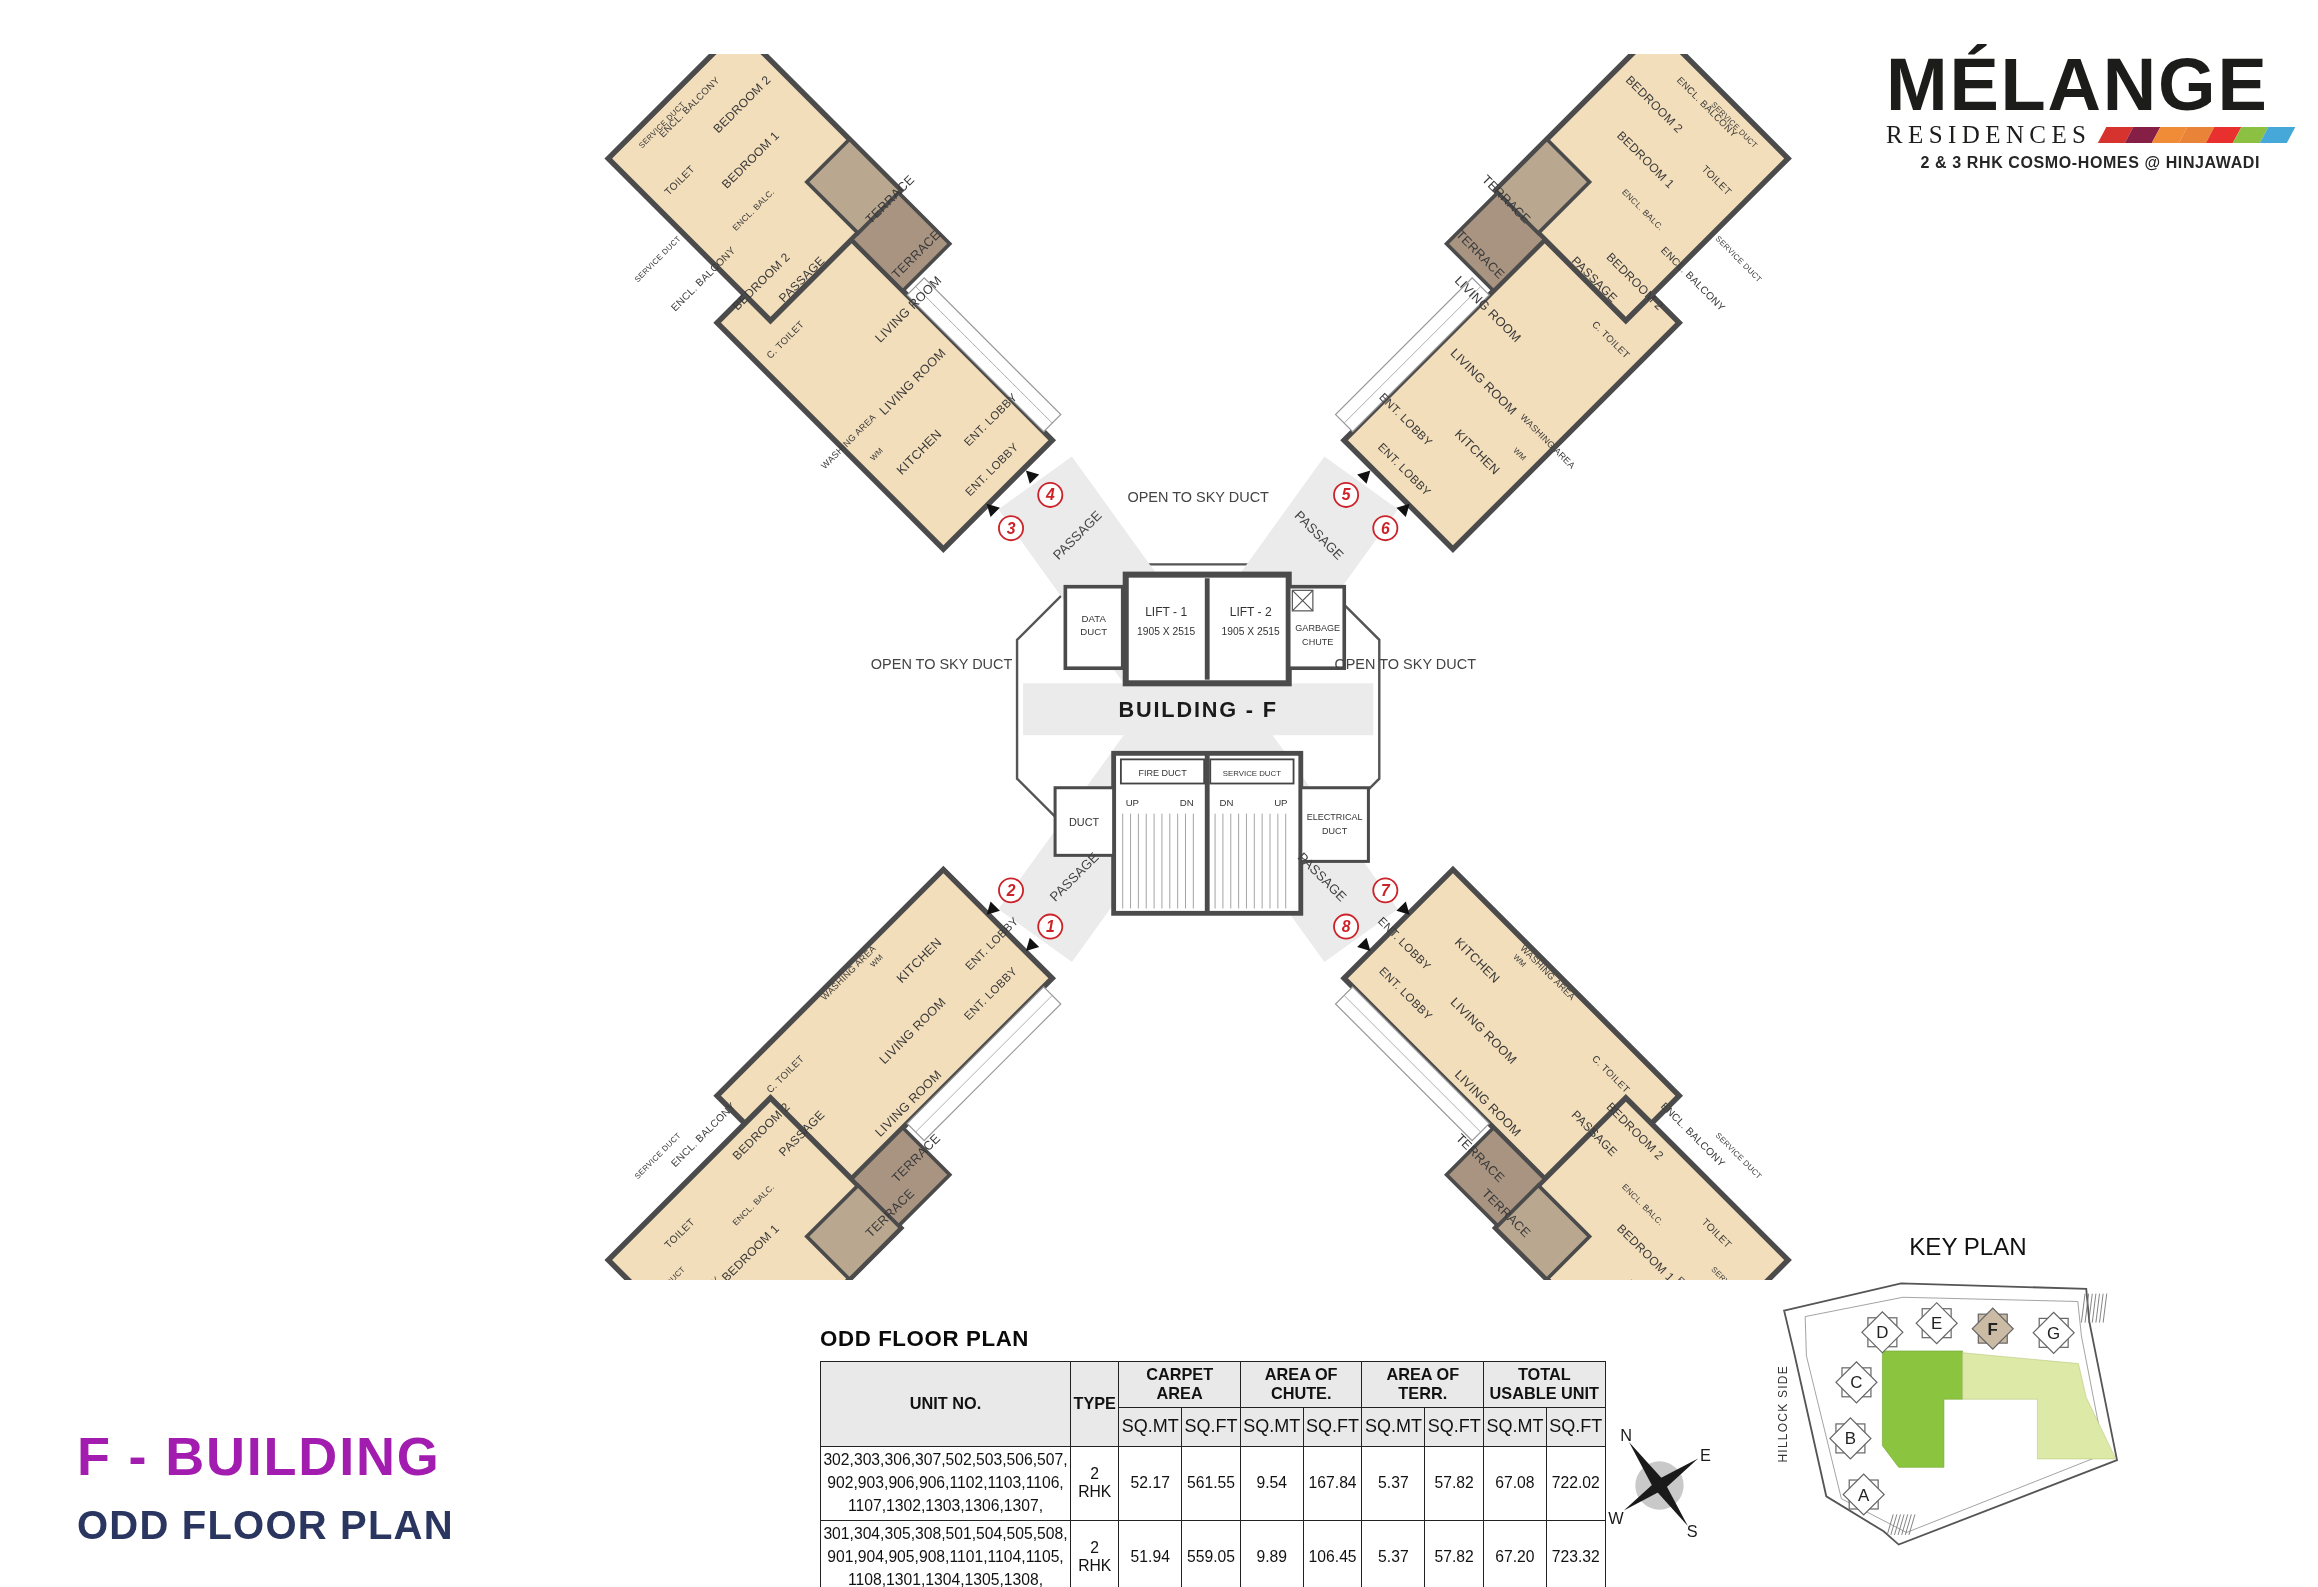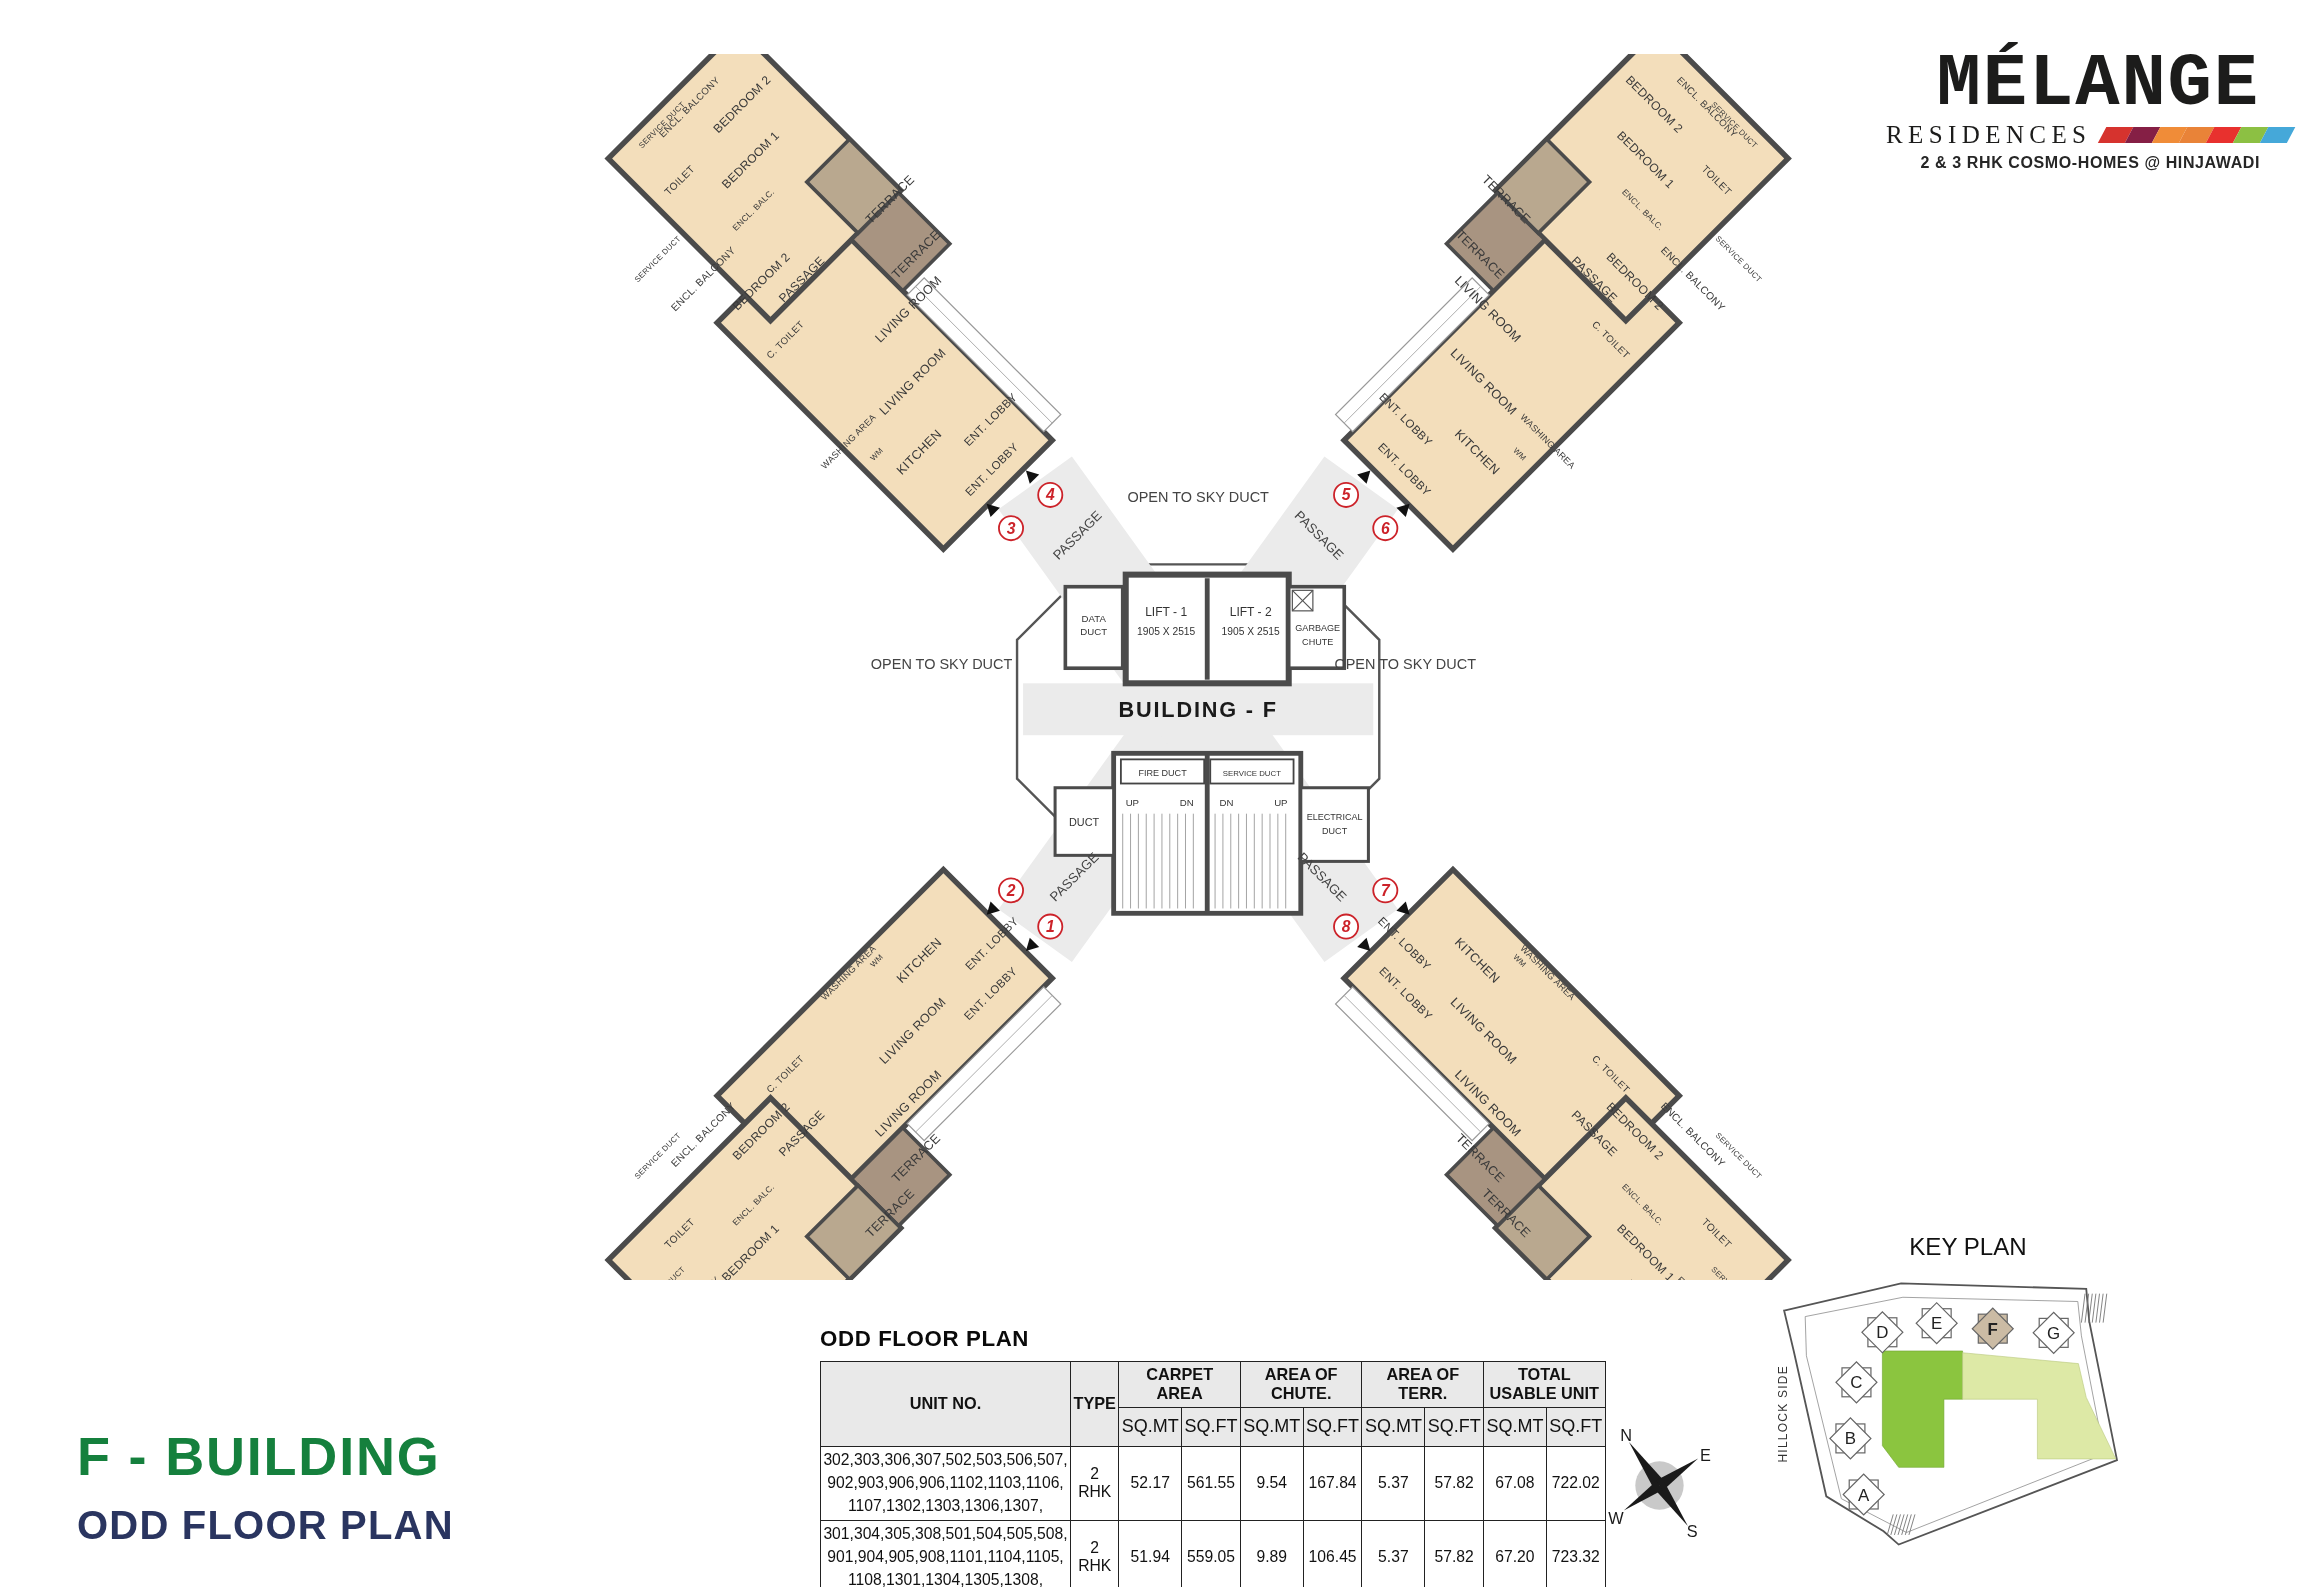--- a/index.html
+++ b/index.html
@@ -1,20 +1,20 @@
 <!DOCTYPE html>
 <html style="font-size:9.7px"><head>
 <meta charset="utf-8">
 <style>
   html,body{margin:0;padding:0;}
   body{width:2319px;height:1587px;position:relative;background:#fff;overflow:hidden;
        font-family:"Liberation Sans",sans-serif;color:#222;}
   
   .logo{position:absolute;top:47px;right:59px;width:374px;text-align:right;}
-  .brand{font-family:Liberation Mono, monospace;font-weight:bold;font-size:74px;line-height:1.02;
+  .brand{font-family:Liberation Sans, sans-serif;font-weight:bold;font-size:74px;line-height:1.02;
          color:#1c1c1b;letter-spacing:1.8px;}
   .sub-row{display:flex;justify-content:space-between;align-items:center;margin-top:2.4px;height:20.5px;}
   .residences{font-family:"Liberation Serif",serif;font-size:25px;letter-spacing:5.4px;color:#1c1c1b;margin-right:11px;}
   .stripes{display:flex;height:16.3px;}
   .stripe{width:27px;height:16.3px;transform:skewX(-28deg);}
   .tagline{font-size:16px;font-weight:bold;color:#262626;margin-top:8.5px;letter-spacing:0.6px;}
   
   .title-building{position:absolute;left:77px;top:1425px;font-size:54px;font-weight:bold;letter-spacing:1.8px;}
   .title-floor{position:absolute;left:77px;top:1503px;font-size:40px;font-weight:bold;letter-spacing:1.2px;}
   
@@ -285,21 +285,21 @@
         <polygon points="0,-13 11,7 -11,7" fill="#111" transform="translate(1466.1,1416.1) rotate(135)"></polygon>
       </g>
       <g>
         <circle cx="1370" cy="1445" r="20" fill="#fff" stroke="#cc2229" stroke-width="3"></circle>
         <text x="1370" y="1454" font-size="26" font-weight="bold" font-style="italic" text-anchor="middle" fill="#cc2229">8</text>
         <polygon points="0,-13 11,7 -11,7" fill="#111" transform="translate(1401.1,1476.1) rotate(135)"></polygon>
       </g>
     </g>
 </svg>
 
-<div class="title-building" style="color: #15803d;">F - BUILDING</div>
+<div class="title-building" style="color: #a21caf;">F - BUILDING</div>
 <div class="title-floor" style="color: rgb(42, 53, 96);">ODD FLOOR PLAN</div>
 
 <div class="table-wrap">
   <div class="tbl-title">ODD FLOOR PLAN</div>
   <table class="area">
     <colgroup>
       <col style="width:199px">
         <col style="width:60px">
       <col style="width:58px">
         <col style="width:58px">

